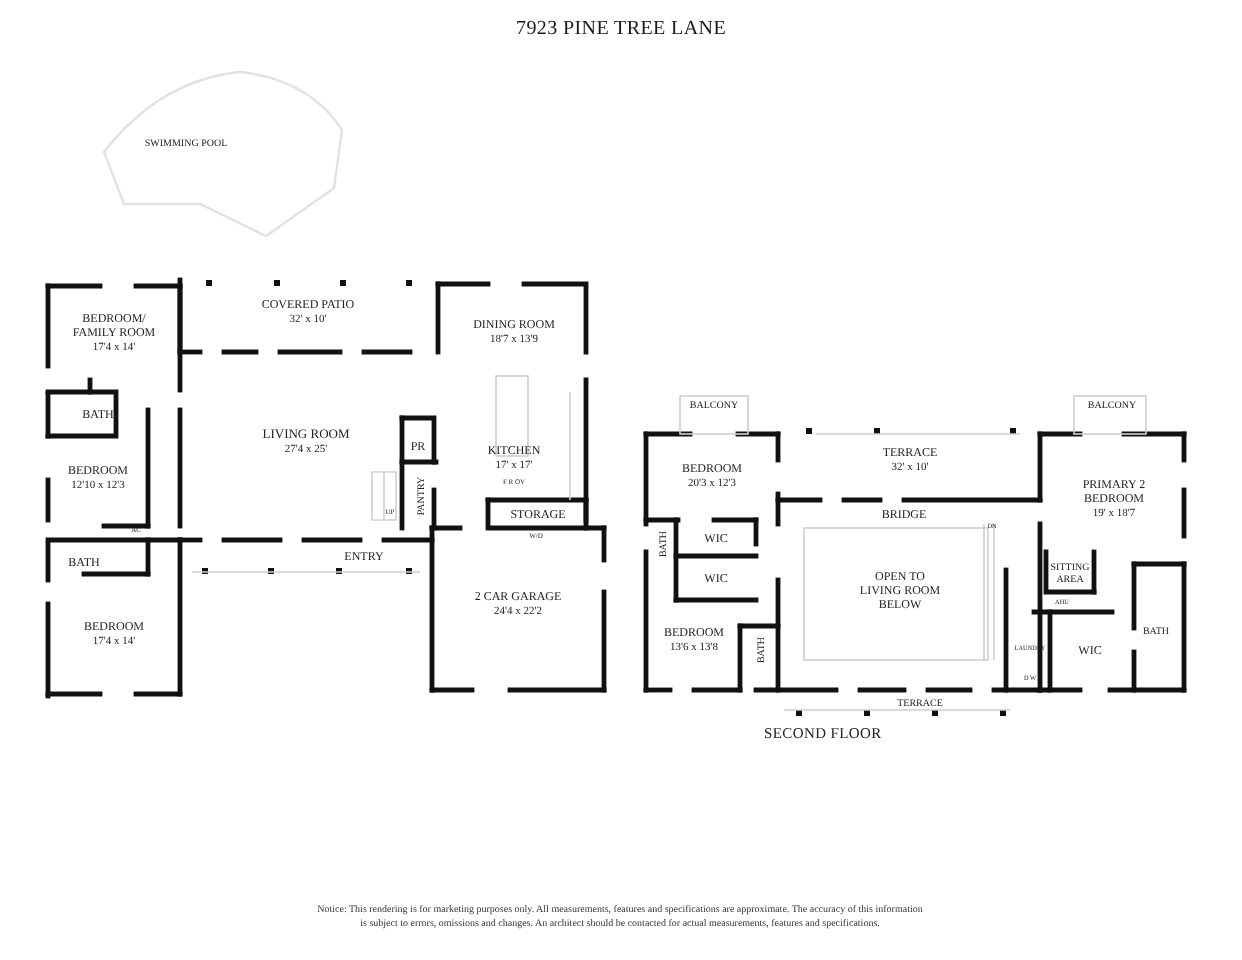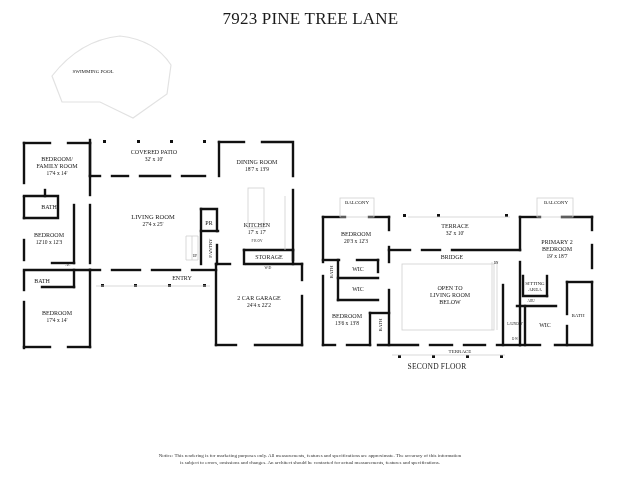--- a/index.html
+++ b/index.html
@@ -1,24 +1,24 @@
 <!DOCTYPE html>
 <html><head>
   <meta charset="utf-8">
   <style>
     html, body { margin: 0; padding: 0; background: #ffffff; }
     body { width: 621px; height: 480px; position: relative; overflow: hidden;
            font-family: "Liberation Serif", "DejaVu Serif", serif; color: #111; }
     .title { position: absolute; left: 0; width: 621px; top: 9px; text-align: center;
-             font-size: 17px; letter-spacing: 0.2px; color: #1a1a1a; }
+             font-size: 10px; letter-spacing: 0.2px; color: #1a1a1a; }
     svg.plan { position: absolute; left: 0; top: 0; width: 621px; height: 480px; }
     .lbl { font-family: "Liberation Serif", "DejaVu Serif", serif; fill: #222; text-anchor: middle; }
     .notice { position: absolute; left: 130px; width: 360px; top: 453px; text-align: center;
               font-size: 5px; line-height: 6.5px; color: #333; }
-    .floor-label { position: absolute; top: 362px; left: 382px; width: 110px; text-align: center;
+    .floor-label { position: absolute; top: 362px; left: 382px; width: 110px; text-align: left;
                    font-size: 7.5px; color: #222; letter-spacing: 0.2px; }
   </style>
 </head>
 <body>
 
 <div class="title">7923 PINE TREE LANE</div>
 
 <svg class="plan" viewBox="0 0 621 480">
 
   <path d="M52 76 Q80 40 120 36 Q155 40 171 65 L167 94 L133 118 L100 102 L62 102 Z" fill="none" stroke="#e2e2e2" stroke-width="1.2"></path>

